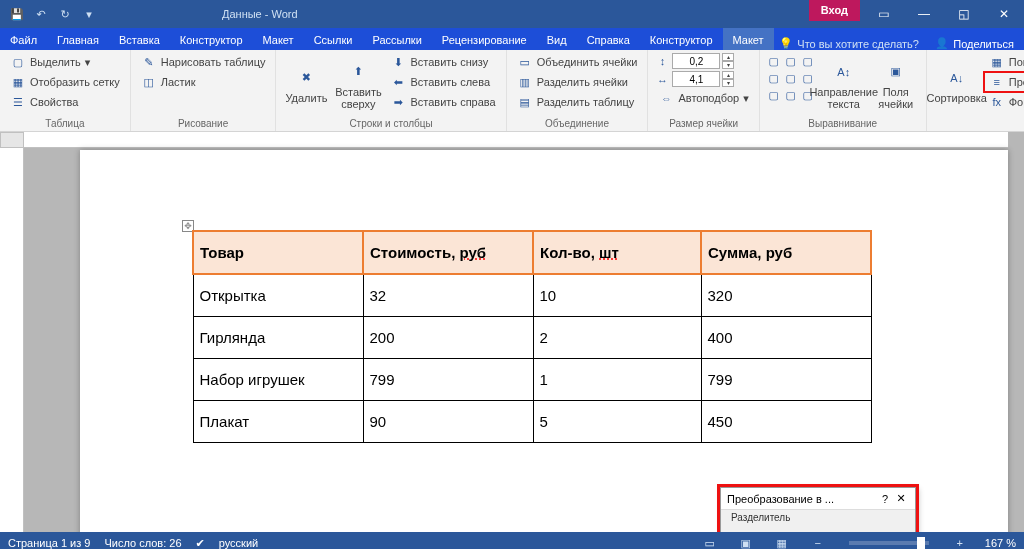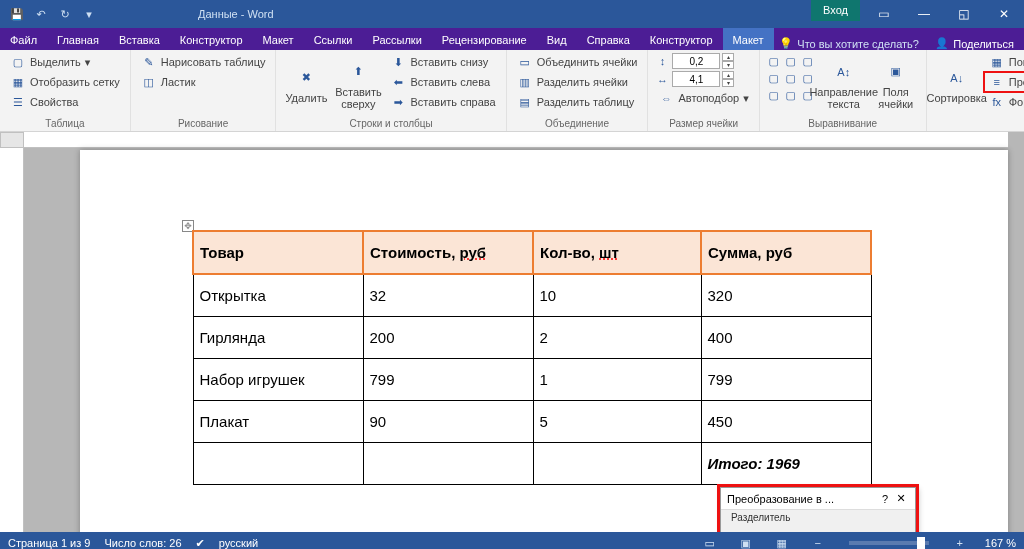--- a/index.html
+++ b/index.html
@@ -1,27 +1,27 @@
 <!DOCTYPE html>
 <html><head>
 <meta charset="utf-8">
 <style>
   * { box-sizing: border-box; margin: 0; padding: 0; font-family: "Segoe UI", Tahoma, sans-serif; }
   html, body { width: 1024px; height: 549px; overflow: hidden; background: #e6e6e6; }
 
   .titlebar { height: 28px; background: #2b579a; display: flex; align-items: center; color: #fff; font-size: 11px; }
   .titlebar .qat { display: flex; gap: 6px; padding: 0 8px; align-items: center; }
   .qat-btn { width: 18px; height: 18px; display: flex; align-items: center; justify-content: center; color: #cfe0f3; }
-  .titlebar .doc-title { flex: 0 0 auto; margin-left: 92px; color: #cfe0f3; }
+  .titlebar .doc-title { flex: 0 0 auto; margin-left: 116px; color: #cfe0f3; }
   .titlebar .context { margin-left: 180px; background: #2b579a; color: #fff; padding: 4px 10px; }
   .titlebar .spacer { flex: 1; }
   .win-btn { width: 40px; height: 28px; display: flex; align-items: center; justify-content: center; color: #fff; font-size: 12px; }
-  .login-btn { background: #0f766e; padding: 0 12px; height: 22px; margin: 3px 4px 12px 0; display: flex; align-items: center; justify-content: center; color:#fff; font-size:11px;}
-
-  .tabs { height: 22px; background: #4c1d95; display: flex; align-items: flex-end; color: #fff; font-size: 11px; }
+  .login-btn { background: #be185d; padding: 0 12px; height: 22px; margin: 3px 4px 12px 0; display: flex; align-items: center; justify-content: center; color:#fff; font-size:11px;font-weight:bold;}
+
+  .tabs { height: 22px; background: #1d4ed8; display: flex; align-items: flex-end; color: #fff; font-size: 11px; }
   .tab { padding: 4px 10px 3px; height: 22px; display:flex; align-items:center;}
   .tab.context-active { background: #4472c4; color: #fff; }
   .tell-me { margin-left: 6px; color: #cfe0f3; display:flex; align-items:center; gap:4px;}
   .tabs .spacer { flex: 1; }
   .share { padding: 0 10px; color:#fff; display:flex; align-items:center; gap:4px;}
 
   .ribbon { height: 82px; background: #f3f3f3; border-bottom: 1px solid #d4d4d4; display: flex; font-size: 11px; color: #444; position:relative;}
   .group { border-right: 1px solid #e1e1e1; padding: 3px 6px 2px; display:flex; flex-direction:column; }
   .group-body { flex:1; display:flex; gap:4px;}
   .group-title { text-align:center; font-size:10px; color:#666; padding-top:2px;}
@@ -303,26 +303,20 @@
             <td>799</td>
             <td>1</td>
             <td>799</td>
           </tr>
       <tr>
             <td>Плакат</td>
             <td>90</td>
             <td>5</td>
             <td>450</td>
           </tr>
-      <tr class="total">
-            <td></td>
-            <td></td>
-            <td></td>
-            <td>Итого: 1969</td>
-          </tr>
     </tbody>
       </table>
   </div>
 
   <div class="dialog dialog-outline">
     <div class="dlg-title">
       <span class="t">Преобразование в ...</span>
       <span class="dlg-close">?</span>
       <span class="dlg-close">✕</span>
     </div>

